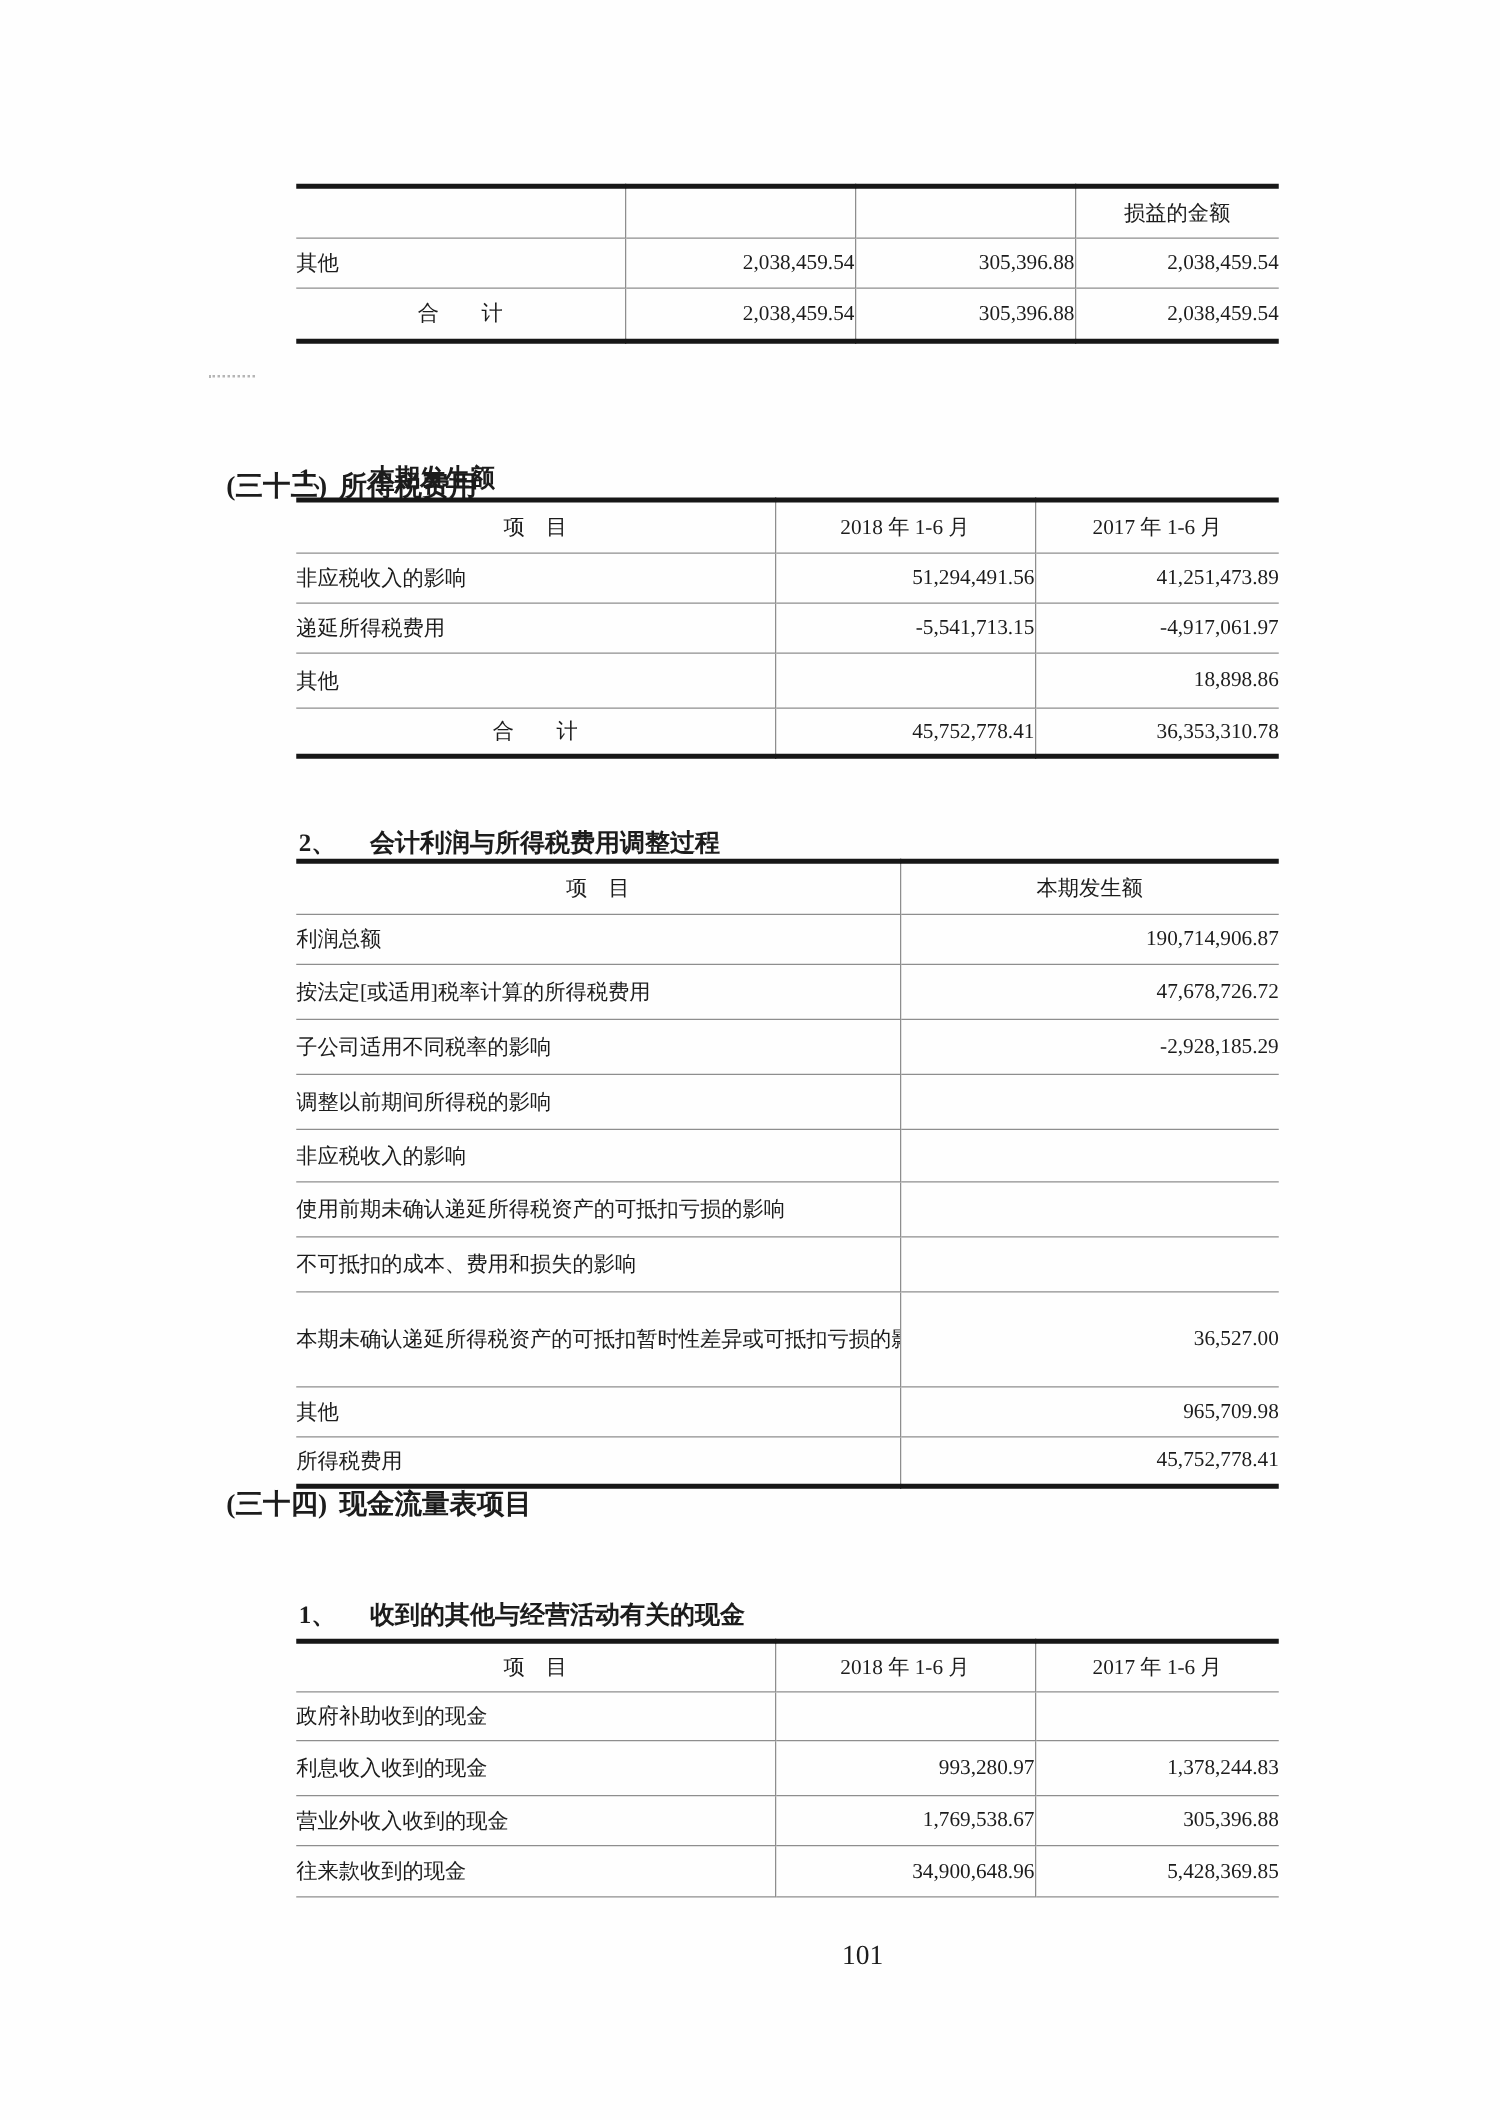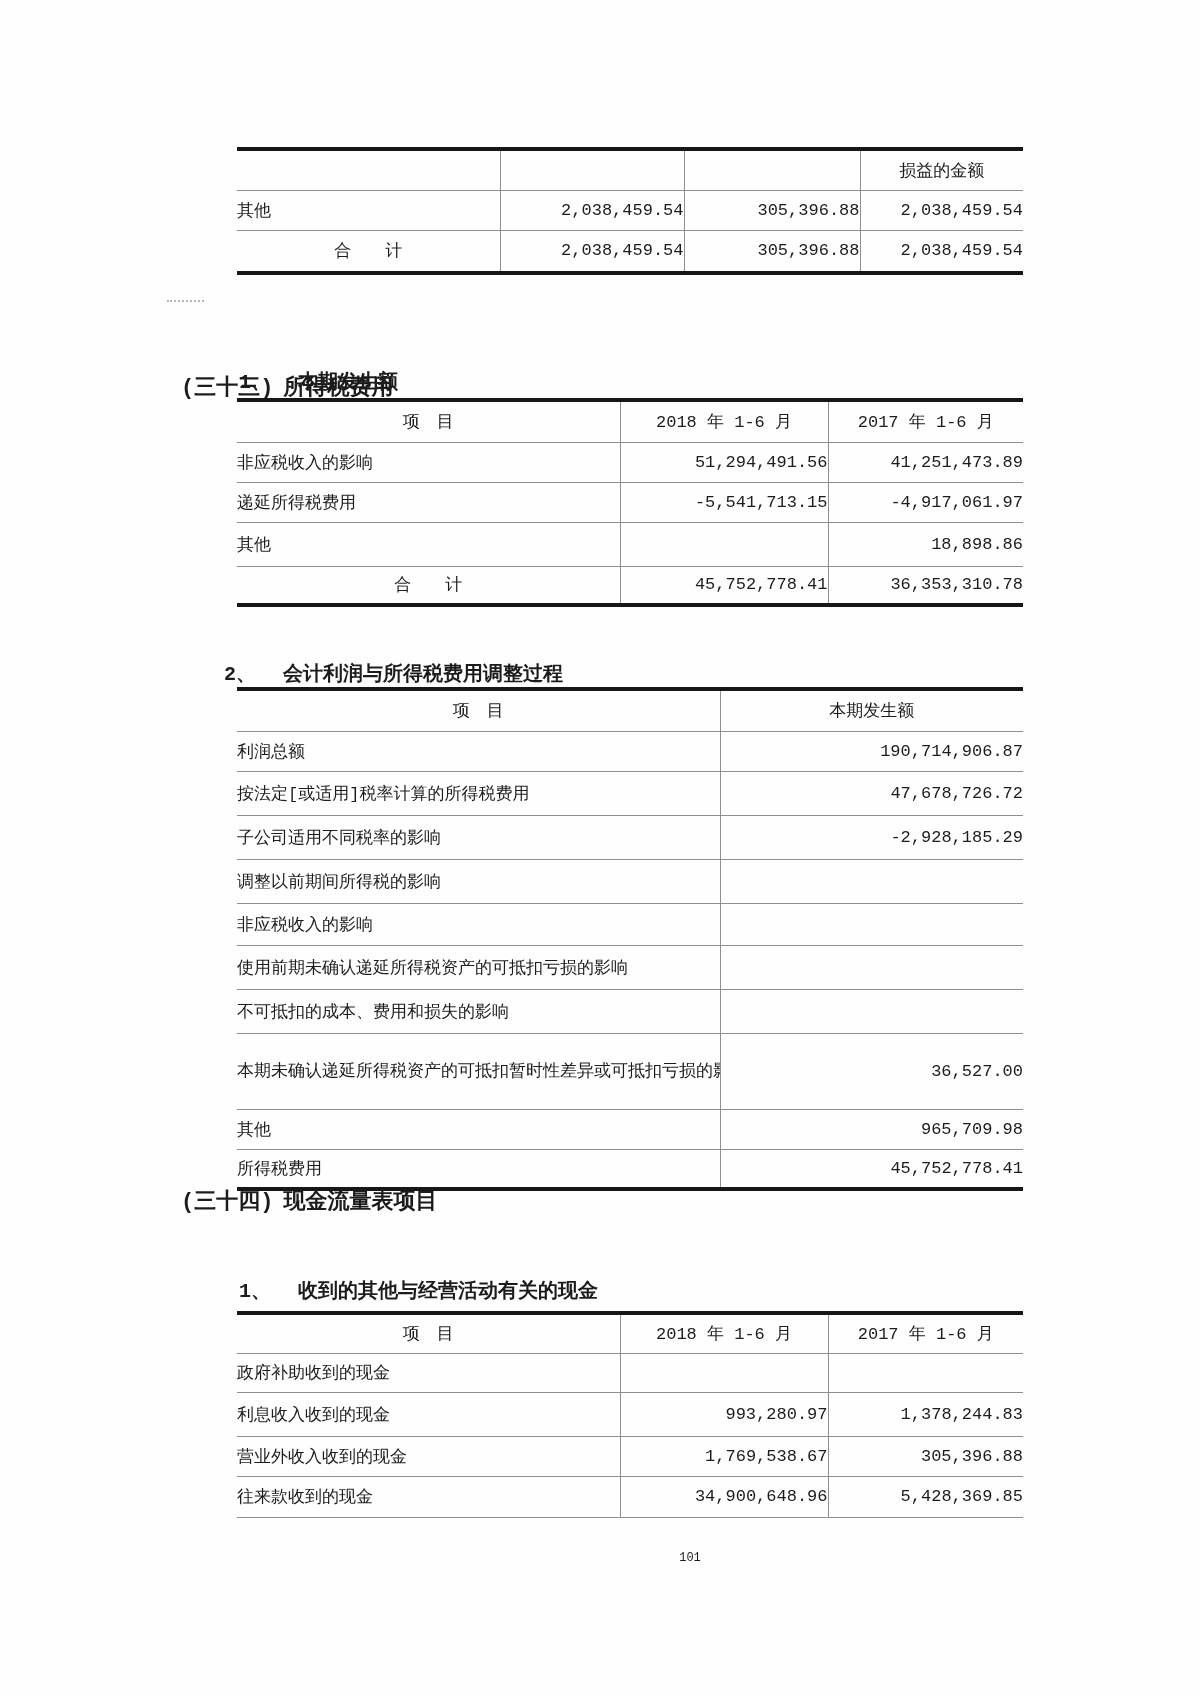--- a/index.html
+++ b/index.html
@@ -1,21 +1,21 @@
 <!DOCTYPE html>
 <html><head>
 <meta charset="utf-8">
 <style>
   html, body { margin: 0; padding: 0; background: #ffffff; }
   .page {
     position: relative;
     width: 1200px;
     height: 1696px;
     background: #fefefe;
-    font-family: Liberation Mono, monospace;
+    font-family: Liberation Serif, serif;
     color: #1c1c1c;
     overflow: hidden;
   }
   table.fin {
     position: absolute;
     left: 237px;
     width: 786px;
     border-collapse: collapse;
     table-layout: fixed;
     font-size: 17px;
@@ -62,21 +62,21 @@
     width: 37px;
     height: 0;
     border-top: 2px dotted #b5b5b5;
   }
   .page-number {
     position: absolute;
     left: 659px;
     top: 1551px;
     width: 62px;
     text-align: center;
-    font-size: 12px;
+    font-size: 22px;
   }
 </style>
 </head>
 <body>
 
 <div class="page">
 
   <table class="fin" style="top:147px;">
     <colgroup>
         <col style="width:263px">
@@ -144,21 +144,21 @@
       <td class="num">18,898.86</td>
     </tr>
     <tr style="height:39px">
       <td class="ctr">合　　计</td>
       <td class="num">45,752,778.41</td>
       <td class="num">36,353,310.78</td>
     </tr>
   </tbody>
     </table>
 
-  <div class="sub-heading" style="left:224px; top:662px;">
+  <div class="sub-heading" style="left:239px; top:662px;">
     <span class="sub-num">2、</span><span>会计利润与所得税费用调整过程</span>
   </div>
 
   <table class="fin" style="top:687px;">
     <colgroup>
         <col style="width:483px">
         <col style="width:303px">
       </colgroup>
     <tbody>
         <tr style="height:42px">

